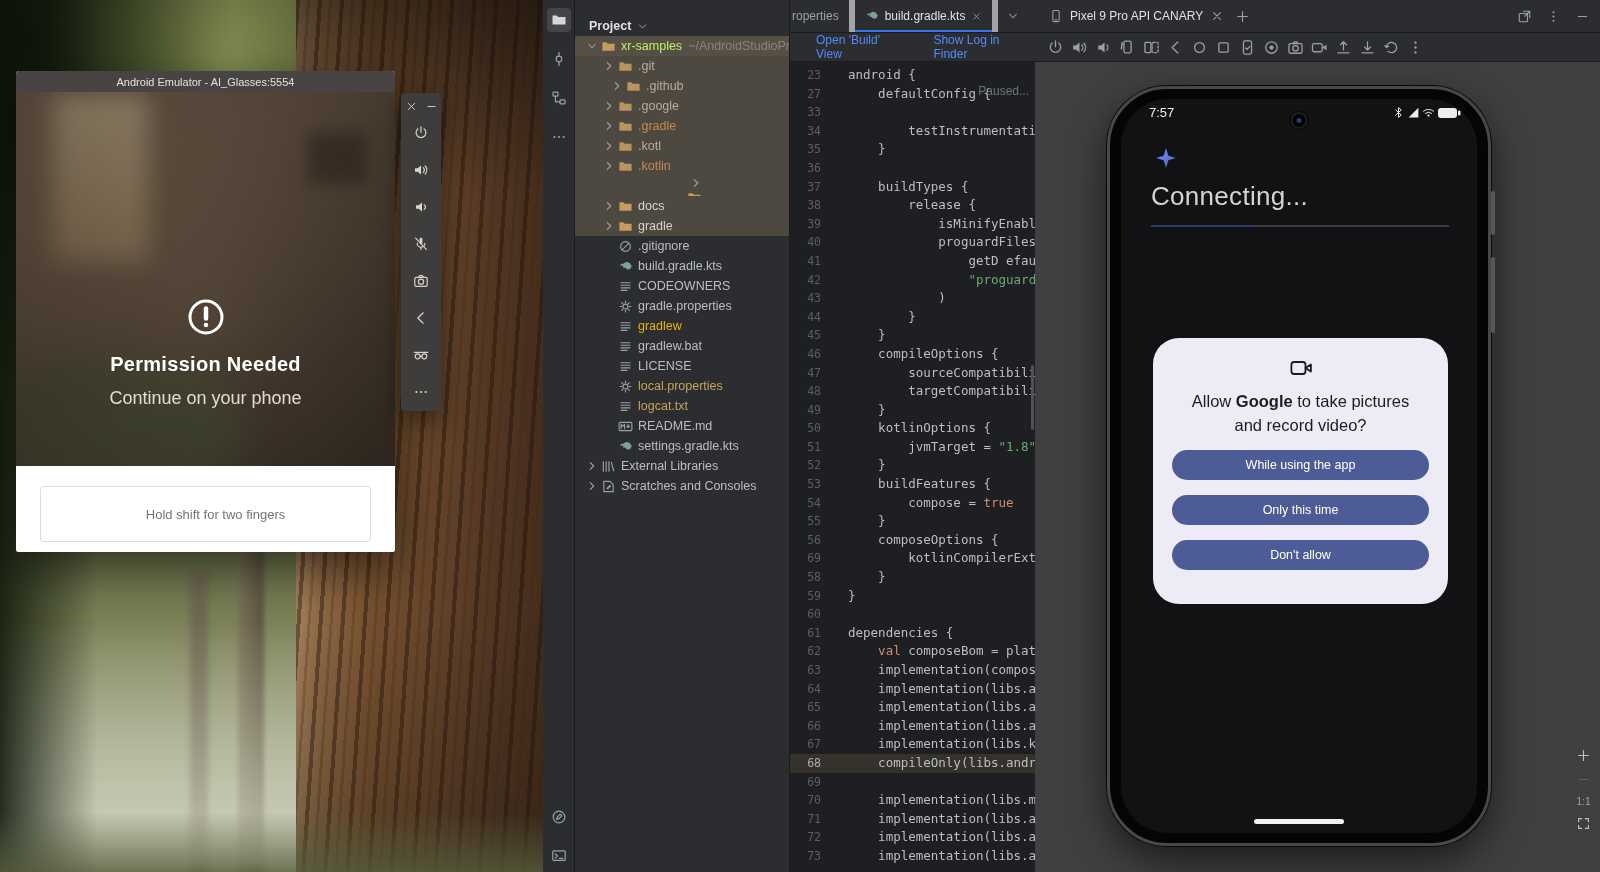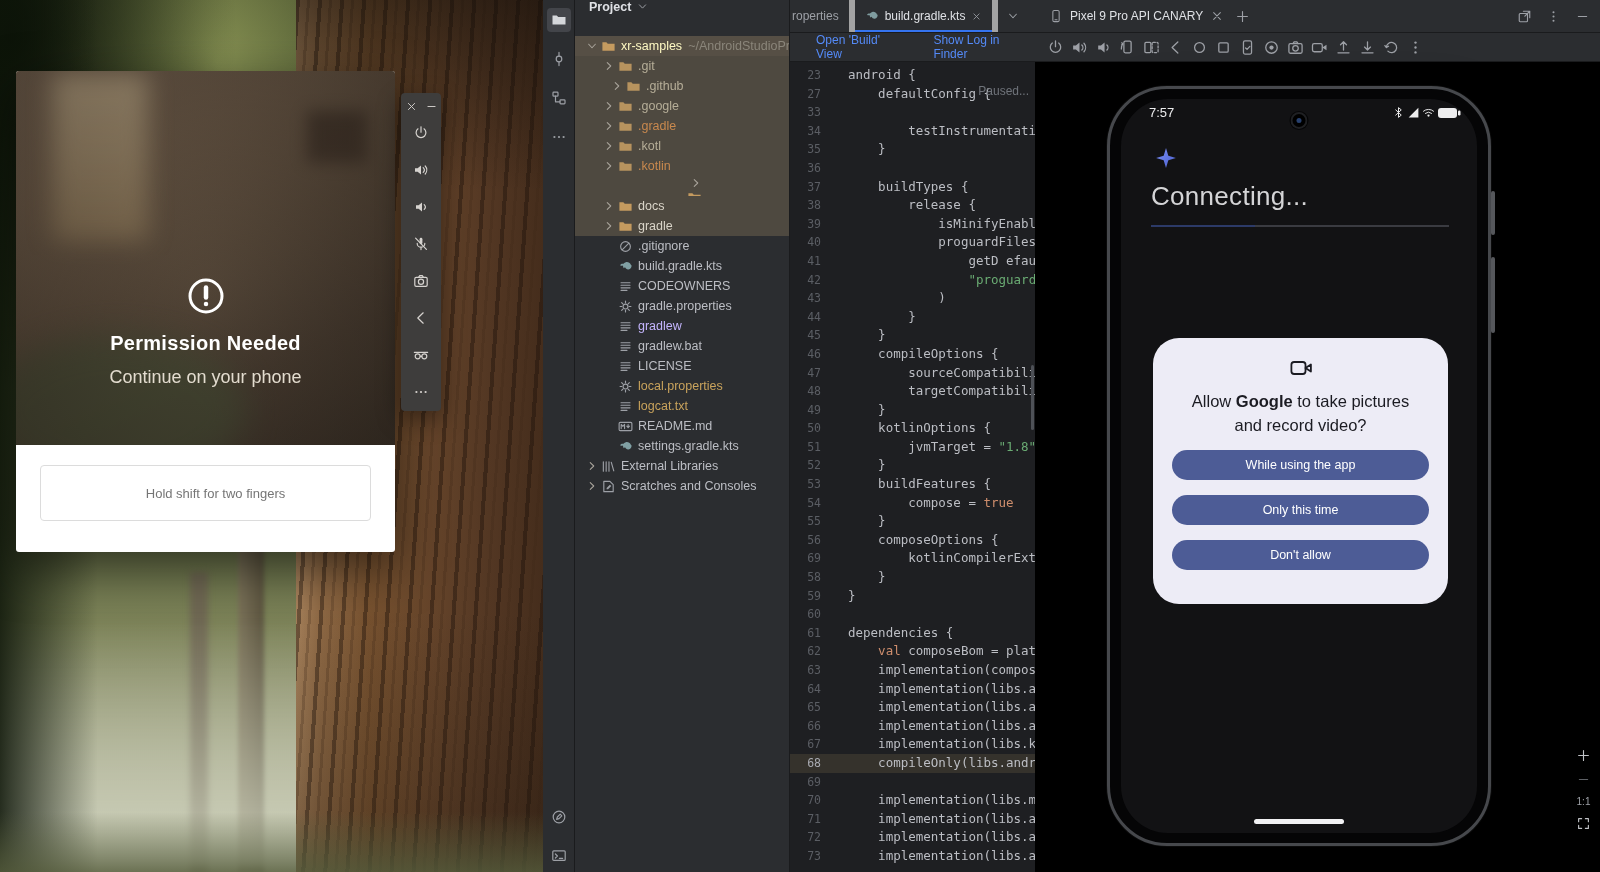--- a/index.html
+++ b/index.html
@@ -47,21 +47,21 @@
   .emu-tb-icons .tbtn{width:16px;height:16px;color:#d6d3cf;}
 
   
   .ide{position:absolute;left:543px;top:0;width:1057px;height:872px;background:#1e1f22;color:#bcbec4;font-size:12px;}
   .strip{position:absolute;left:0;top:0;width:32px;height:100%;background:#2b2d30;border-right:1px solid #1a1b1d;display:flex;flex-direction:column;justify-content:space-between;align-items:center;padding:8px 0 4px;}
   .strip-col{display:flex;flex-direction:column;gap:15px;align-items:center;}
   .strip .tbtn{width:24px;height:24px;color:#9da0a6;padding:4px;border-radius:4px;}
   .strip-col[data-active-first] .tbtn:first-child{background:#43454a;color:#d5d7db;}
 
   .proj-panel{position:absolute;left:32px;top:0;width:215px;height:100%;background:#2b2d30;border-right:1px solid #1a1b1d;overflow:hidden;}
-  .proj-header{height:33px;display:flex;align-items:flex-start;padding-left:14px;gap:5px;}
+  .proj-header{height:33px;display:flex;align-items:flex-end;padding-left:14px;gap:5px;}
   .proj-title{color:#dfe1e5;font-weight:bold;font-size:12.5px;}
   .hchev{width:13px;height:13px;color:#9da0a6;}
   .tree{padding-top:3px;font-size:12.5px;}
   .tree-row{height:20px;display:flex;align-items:center;white-space:nowrap;overflow:hidden;}
   .tree-row.tint{background:#4e4940;}
   .tree-row.root-row{background:#564f45;}
   .chev{width:14px;height:14px;flex:0 0 14px;color:#a8a39a;}
   .ficon{width:15px;height:15px;flex:0 0 15px;margin:0 5px 0 2px;}
   .tsuffix{color:#8a857a;margin-left:6px;}
 
@@ -91,21 +91,21 @@
   
   .dev-panel{position:absolute;left:492px;top:0;width:565px;height:100%;background:#1b1c1e;}
   .dev-tabbar{height:33px;background:#2b2d30;border-bottom:1px solid #1a1b1d;display:flex;align-items:center;padding:0 10px 0 12px;gap:9px;}
   .dev-tab{display:flex;align-items:center;gap:7px;color:#dfe1e5;font-size:12px;height:100%;padding:0 2px;}
   .dev-tab .icon{width:14px;height:14px;color:#9da0a6;}
   .addtab{width:15px;height:15px;color:#9da0a6;}
   .dev-tab-right{margin-left:auto;display:flex;gap:14px;align-items:center;}
   .dev-tab-right .icon{width:15px;height:15px;color:#9da0a6;}
   .dev-toolbar{height:29px;background:#2b2d30;border-bottom:1px solid #1a1b1d;display:flex;align-items:center;gap:7px;padding-left:12px;}
   .dev-toolbar .tbtn{width:17px;height:17px;color:#9da0a6;}
-  .dev-main{position:absolute;left:0;top:62px;right:0;bottom:0;background:#000000;}
+  .dev-main{position:absolute;left:0;top:62px;right:0;bottom:0;background:#404040;}
 
   .phone{position:absolute;left:72px;top:24px;width:384px;height:760px;border-radius:60px;background:#050506;border:3px solid #46484c;box-shadow:0 0 0 1px #0a0a0a, 0 14px 40px rgba(0,0,0,.6);}
   .btn-power{position:absolute;right:-7px;top:102px;width:4px;height:44px;background:#55575b;border-radius:2px;}
   .btn-vol{position:absolute;right:-7px;top:168px;width:4px;height:76px;background:#55575b;border-radius:2px;}
   .screen{position:absolute;left:11px;top:10px;right:11px;bottom:10px;border-radius:47px;background:#121214;overflow:hidden;}
   .statusbar{position:absolute;top:6px;left:28px;right:16px;display:flex;align-items:center;justify-content:space-between;color:#ededee;}
   .time{font-size:13px;}
   .sicons{display:flex;align-items:center;gap:2px;}
   .si{width:13px;height:13px;color:#ededee;}
   .batt{width:24px;height:12px;}
@@ -135,20 +135,21 @@
     <div class="wall-sun"></div>
     <div class="trunk-far1"></div>
     <div class="trunk-far2"></div>
     <div class="wall-fog"></div>
     <div class="trunk-main"></div>
     <div class="wall-darkleft"></div>
     <div class="wall-grass"></div>
   </div>
 
   <div class="emu-window">
+    <div class="emu-title">Android Emulator - AI_Glasses:5554</div>
     <div class="emu-screen">
       <div class="room-light"></div>
       <div class="room-frame"></div>
       <div class="room-couch"></div>
       <div class="emu-overlay"></div>
       <div class="perm">
         <span class="perm-icon icon">
             <svg viewBox="0 0 16 16" fill="none" stroke="currentColor" stroke-width="1.2" stroke-linecap="round" stroke-linejoin="round">
               <circle cx="8" cy="8" r="6.4"></circle>
               <path d="M8 4.6v4" stroke-width="1.8"></path>
@@ -295,21 +296,21 @@
             <span class="chev icon">
               <svg viewBox="0 0 16 16" fill="none" stroke="currentColor" stroke-width="1.2" stroke-linecap="round" stroke-linejoin="round">
                 <path d="M4.2 6l3.8 4 3.8-4"></path>
               </svg>
             </span>
             <span class="ficon icon" style="color: rgb(197, 155, 95);">
               <svg viewBox="0 0 16 16" fill="none" stroke="currentColor" stroke-width="1.2" stroke-linecap="round" stroke-linejoin="round">
                 <path d="M1.5 3.5h4.2L7.2 5h7.3v7.5h-13z" fill="currentColor" stroke="none"></path>
               </svg>
             </span>
-            <span class="tlabel" style="color: #fef9c3;">xr-samples</span>
+            <span class="tlabel" style="color: #bef264;">xr-samples</span>
             <span class="tsuffix">~/AndroidStudioProj</span>
           </div>
           <div class="tree-row tint" style="padding-left: 27px;">
             <span class="chev icon">
               <svg viewBox="0 0 16 16" fill="none" stroke="currentColor" stroke-width="1.2" stroke-linecap="round" stroke-linejoin="round">
                 <path d="M6 4.2l4 3.8-4 3.8"></path>
               </svg>
             </span>
             <span class="ficon icon" style="color: rgb(183, 147, 94);">
               <svg viewBox="0 0 16 16" fill="none" stroke="currentColor" stroke-width="1.2" stroke-linecap="round" stroke-linejoin="round">
@@ -460,21 +461,21 @@
             </span>
             <span class="tlabel" style="color: rgb(188, 190, 196);">gradle.properties</span>
           </div>
           <div class="tree-row" style="padding-left: 27px;">
             <span class="chev icon"></span>
             <span class="ficon icon" style="color: rgb(157, 160, 166);">
               <svg viewBox="0 0 16 16" fill="none" stroke="currentColor" stroke-width="1.2" stroke-linecap="round" stroke-linejoin="round">
                 <path d="M3.2 4h9.6M3.2 6.7h9.6M3.2 9.4h9.6M3.2 12.1h6.4"></path>
               </svg>
             </span>
-            <span class="tlabel" style="color: #c4b5fd;">gradlew</span>
+            <span class="tlabel" style="color: #eab308;">gradlew</span>
           </div>
           <div class="tree-row" style="padding-left: 27px;">
             <span class="chev icon"></span>
             <span class="ficon icon" style="color: rgb(157, 160, 166);">
               <svg viewBox="0 0 16 16" fill="none" stroke="currentColor" stroke-width="1.2" stroke-linecap="round" stroke-linejoin="round">
                 <path d="M3.2 4h9.6M3.2 6.7h9.6M3.2 9.4h9.6M3.2 12.1h6.4"></path>
               </svg>
             </span>
             <span class="tlabel" style="color: rgb(188, 190, 196);">gradlew.bat</span>
           </div>

